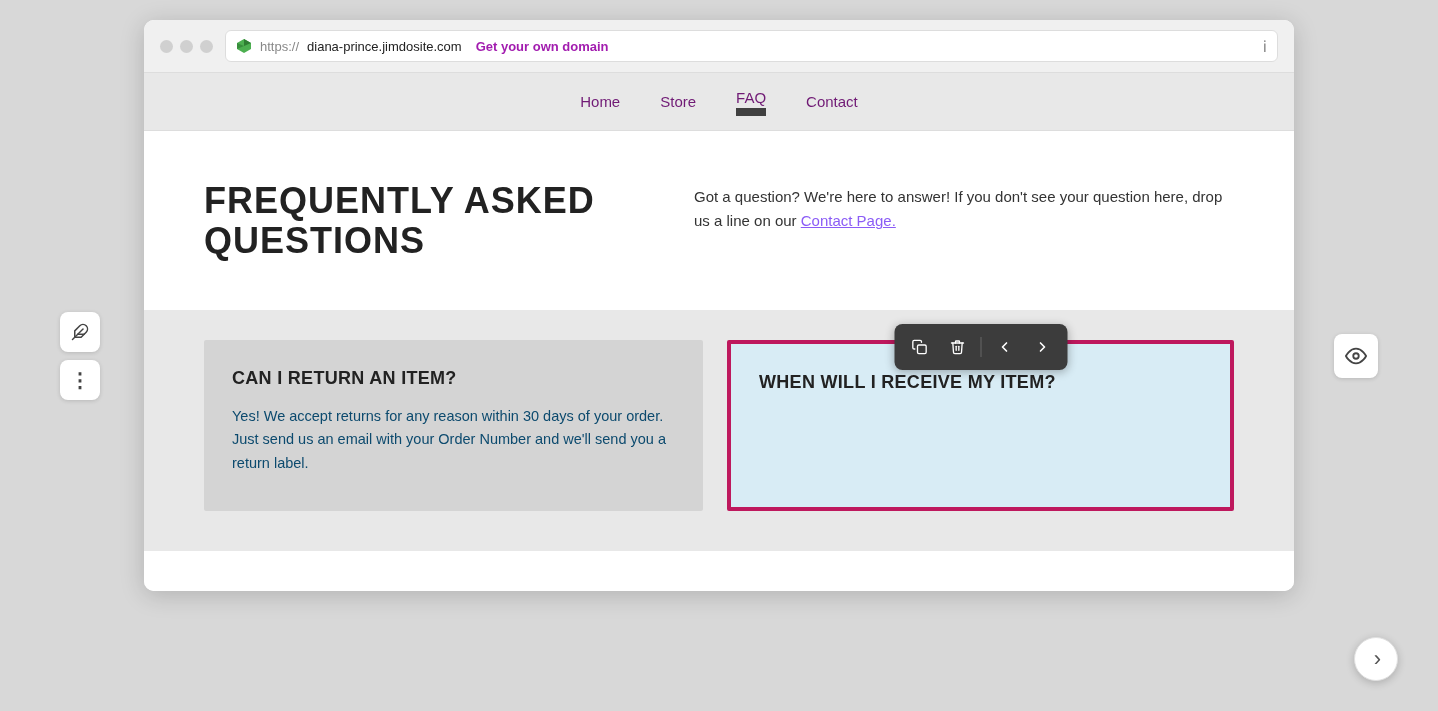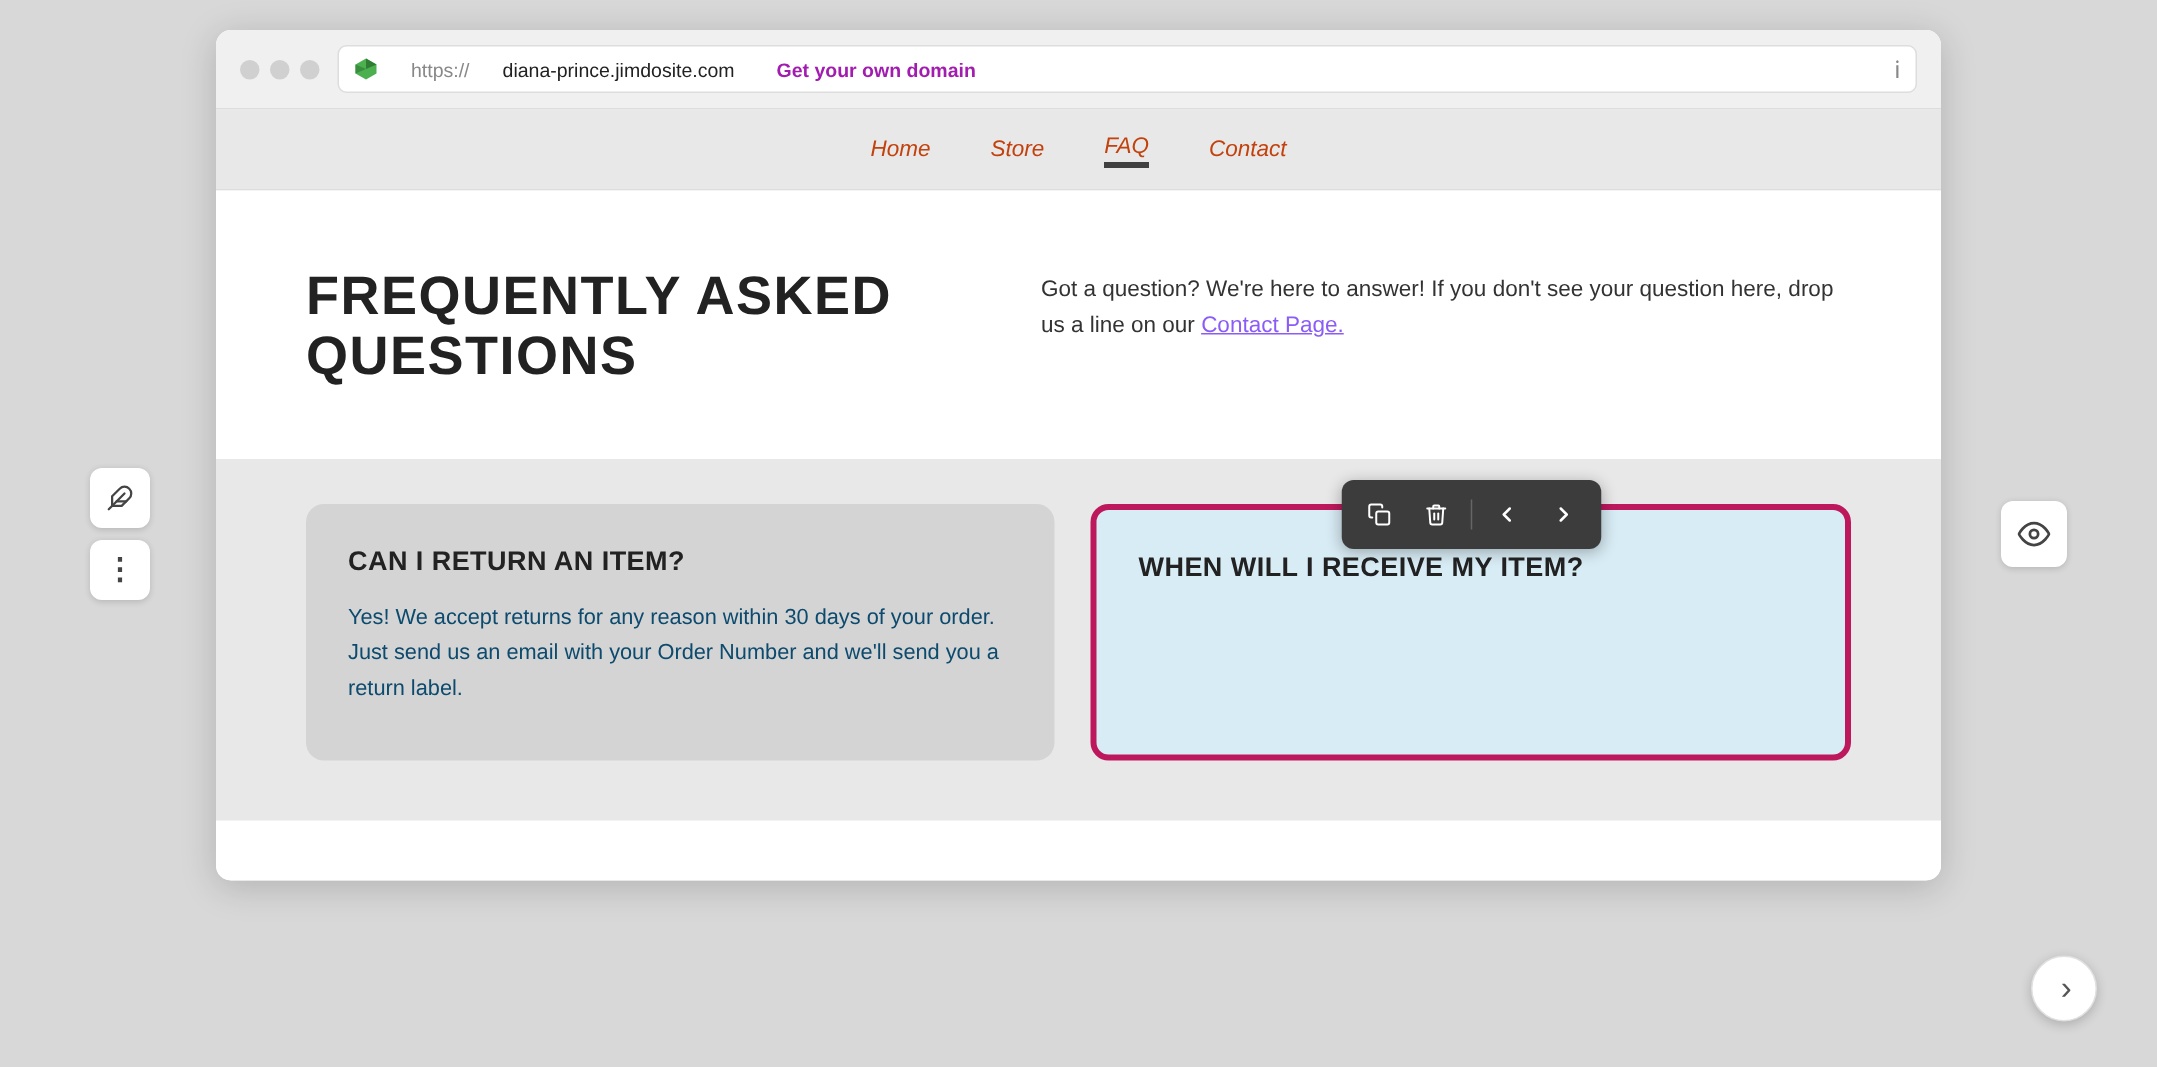--- a/index.html
+++ b/index.html
@@ -42,21 +42,21 @@
       background: #d0d0d0;
     }
     .address-bar {
       flex: 1;
       background: #fff;
       border: 1px solid #ddd;
       border-radius: 6px;
       padding: 4px 10px;
       display: flex;
       align-items: center;
-      gap: 22px;
+      gap: 8px;
       font-size: 13px;
       color: #333;
     }
     .address-url-prefix {
       color: #888;
     }
     .address-url-domain {
       color: #222;
       font-weight: 400;
     }
@@ -77,28 +77,27 @@
       background: #e8e8e8;
       display: flex;
       justify-content: center;
       align-items: center;
       gap: 40px;
       padding: 14px 0;
       border-bottom: 1px solid #ddd;
     }
     .nav-item {
       font-size: 15px;
-      color: #c2410c;
+      color: #701a75;
       cursor: pointer;
       text-decoration: none;
       padding: 2px 0;
-      font-style: italic;
     }
     .nav-item.active {
-      border-bottom: 4px solid #404040;
+      border-bottom: 8px solid #404040;
       font-weight: 500;
     }
 
     
     .site-content {
       background: #fff;
       padding: 50px 60px 40px 60px;
     }
 
     .faq-header {
@@ -132,21 +131,21 @@
     
     .faq-cards-section {
       background: #e8e8e8;
       margin: 0 -60px;
       padding: 30px 60px 40px 60px;
       position: relative;
     }
     .faq-card {
       flex: 1;
       background: #d4d4d4;
-      border-radius: 12px;
+      border-radius: 2px;
       padding: 28px 28px 36px 28px;
       position: relative;
     }
     .faq-card.selected {
       background: #d8ecf5;
       border: 4px solid #be185d;
     }
     .faq-card-title {
       font-size: 18px;
       font-weight: 800;

